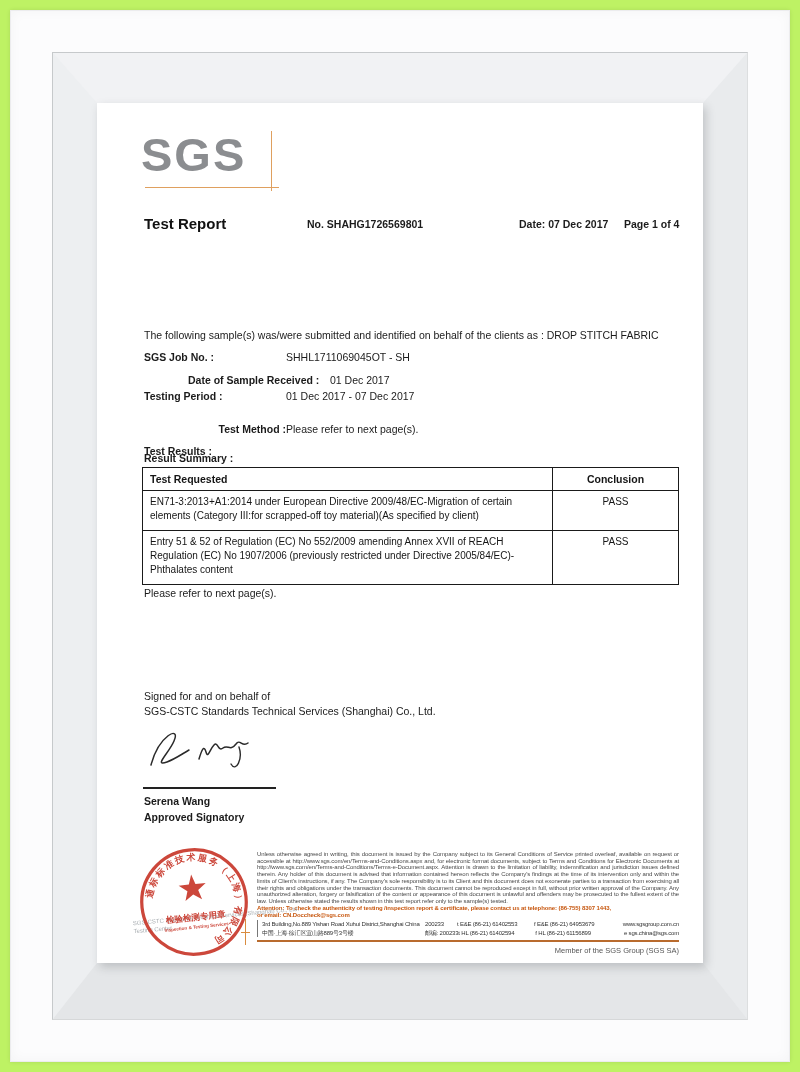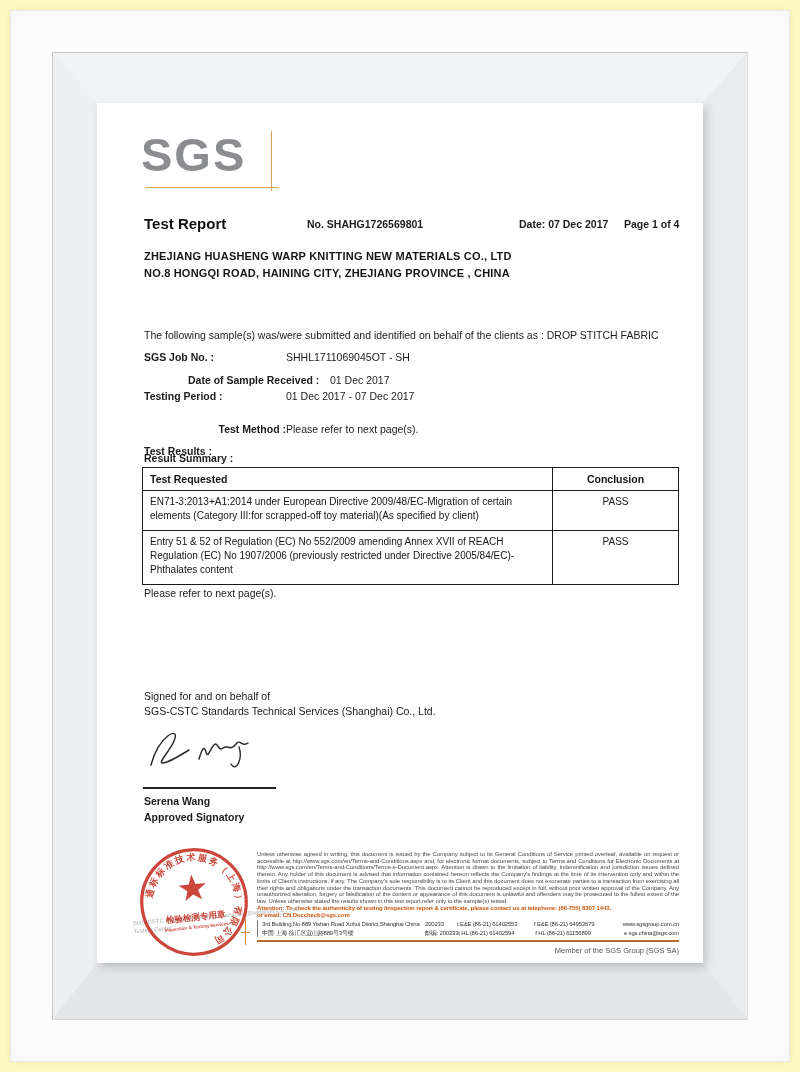--- a/index.html
+++ b/index.html
@@ -1,18 +1,18 @@
 <!DOCTYPE html>
 <html><head>
 <meta charset="utf-8">
 <style>
   html,body{margin:0;padding:0;background:#ffffff;}
   *{box-sizing:border-box;}
   body{font-family:"Liberation Sans", sans-serif; -webkit-font-smoothing:antialiased;}
-  .scene{position:relative;width:800px;height:1072px;background:#fef9c3;overflow:hidden;}
+  .scene{position:relative;width:800px;height:1072px;background:#bef264;overflow:hidden;}
 
   
   .frame-face{position:absolute;inset:10px;background:#fcfcfd;
     box-shadow:inset 0 0 0 1px #ececee, inset 0 0 14px rgba(0,0,0,.04), 0 0 4px rgba(0,0,0,.10);}
   .frame-seam{position:absolute;inset:42px;border:1px solid #c6c9cb;border-right-color:#dcdedf;border-bottom-color:#d6d8d9;}
   .mat{position:absolute;inset:0;border-style:solid;border-width:50px 44px 56px 44px;
     border-color:#f1f2f4 #e9ebed #e4e6e8 #edeff1;background:#ffffff;}
   .document{position:relative;width:100%;height:100%;background:#ffffff;
     box-shadow:3px 4px 9px rgba(50,55,60,.22);}
 
@@ -79,24 +79,20 @@
             <div class="sgs-logo-text">SGS</div>
           </div>
           <div class="abs logo-vline" style="left:174px;top:28px;"></div>
           <div class="abs logo-hline" style="left:48px;top:84px;"></div>
 
           <div class="abs report-title" style="left:47px;top:112px;">Test Report</div>
           <div class="abs hdr" style="left:210px;top:115px;">No. SHAHG1726569801</div>
           <div class="abs hdr" style="left:422px;top:115px;text-align:right;">Date: 07 Dec 2017</div>
           <div class="abs hdr" style="left:527px;top:115px;">Page 1 of 4</div>
 
-          <div class="abs" style="left:47px;top:145px;">
-            <div class="client-line">ZHEJIANG HUASHENG WARP KNITTING NEW MATERIALS CO., LTD</div>
-            <div class="client-line">NO.8 HONGQI ROAD, HAINING CITY, ZHEJIANG PROVINCE , CHINA</div>
-          </div>
 
           <div class="abs body-text" style="left:47px;top:226px;width:540px;">The following sample(s) was/were submitted and identified on behalf of the clients as : DROP STITCH FABRIC</div>
 
           <div class="field-row" style="top:248px;">
             <span class="flabel">SGS Job No. :</span>
             <span class="fvalue">SHHL1711069045OT - SH</span>
           </div>
           <div class="field-row" style="top:271px;padding-left:44px;">
             <span class="flabel">Date of Sample Received :</span>
             <span class="fvalue">01 Dec 2017</span>

